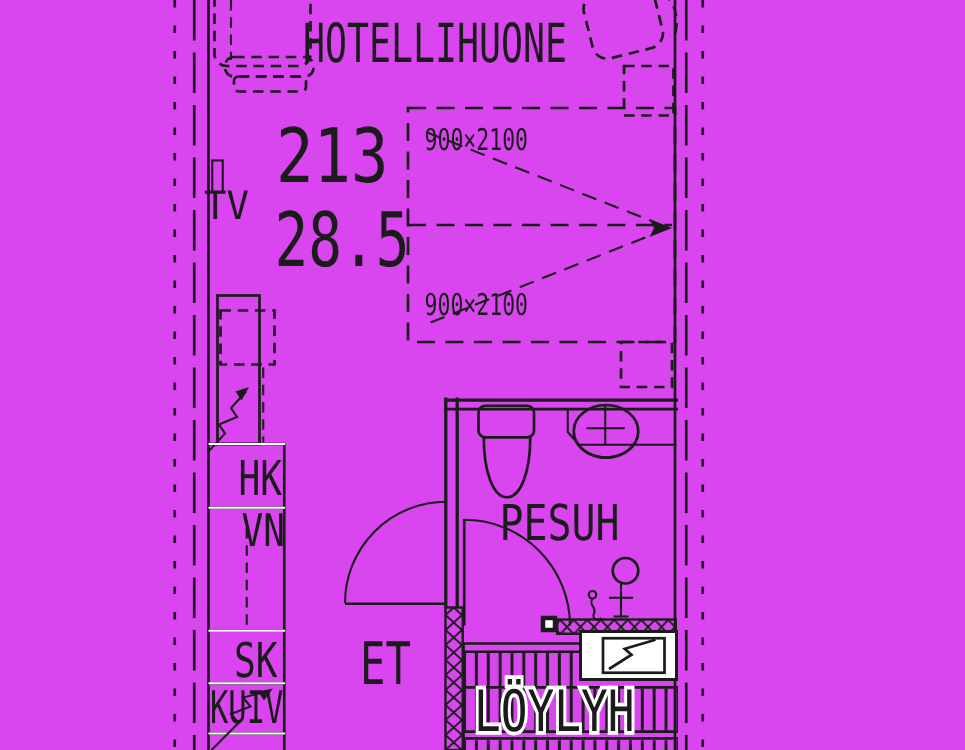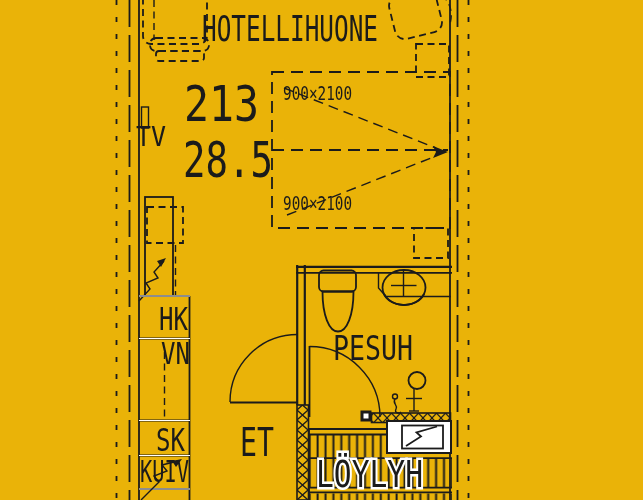--- a/index.html
+++ b/index.html
@@ -1,16 +1,16 @@
 <!DOCTYPE html>
 <html><head>
 <meta charset="utf-8">
 <style>
   html,body{margin:0;padding:0;background:#ffffff;}
-  .canvas{position:relative;width:643px;height:500px;background:#eab308;overflow:hidden;}
+  .canvas{position:relative;width:643px;height:500px;background:#d946ef;overflow:hidden;}
   svg{display:block;}
   .ln{stroke:#1b1b1b;fill:none;stroke-width:1.8;}
   .thin{stroke-width:1.4;}
   .thick{stroke-width:2.2;}
   .dash{stroke-dasharray:7 4.5;}
   .beddash{stroke-dasharray:12 7;}
   .t{fill:#1b1b1b;font-family:"DejaVu Sans Mono","Liberation Mono",monospace;font-weight:normal;}
   .halo{paint-order:stroke;stroke:#ffffff;stroke-width:5px;}
 </style>
 </head>

